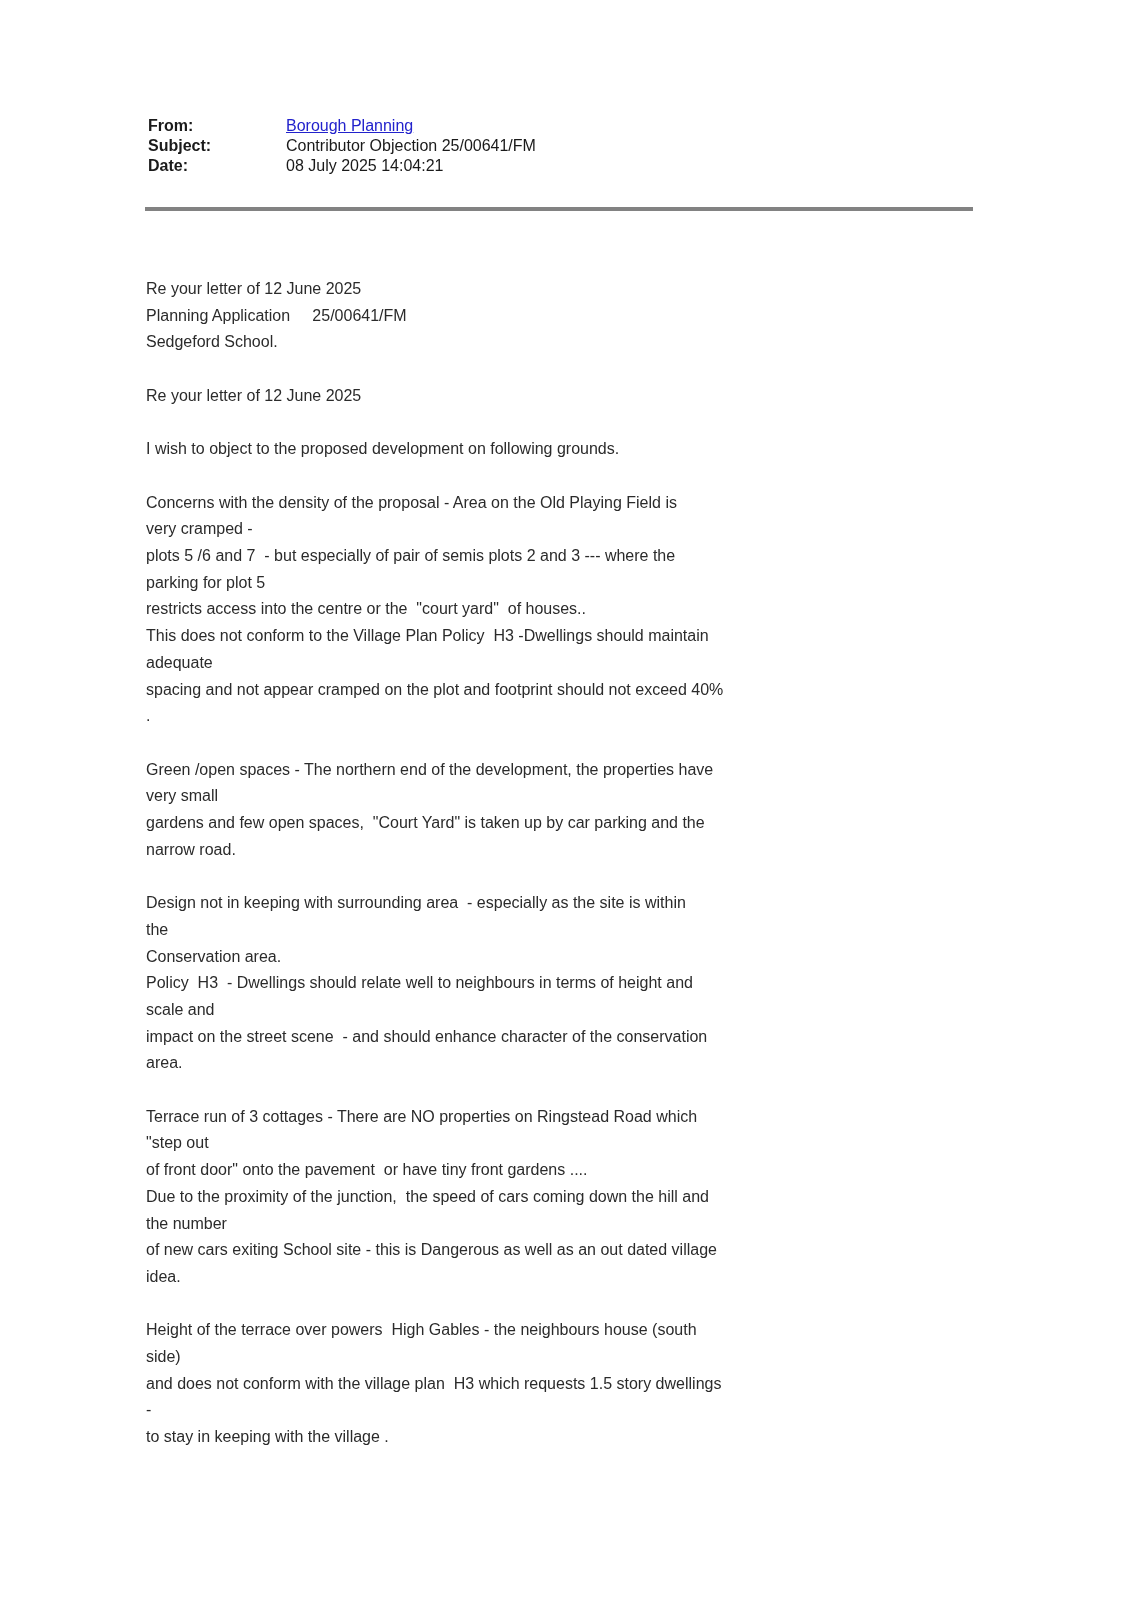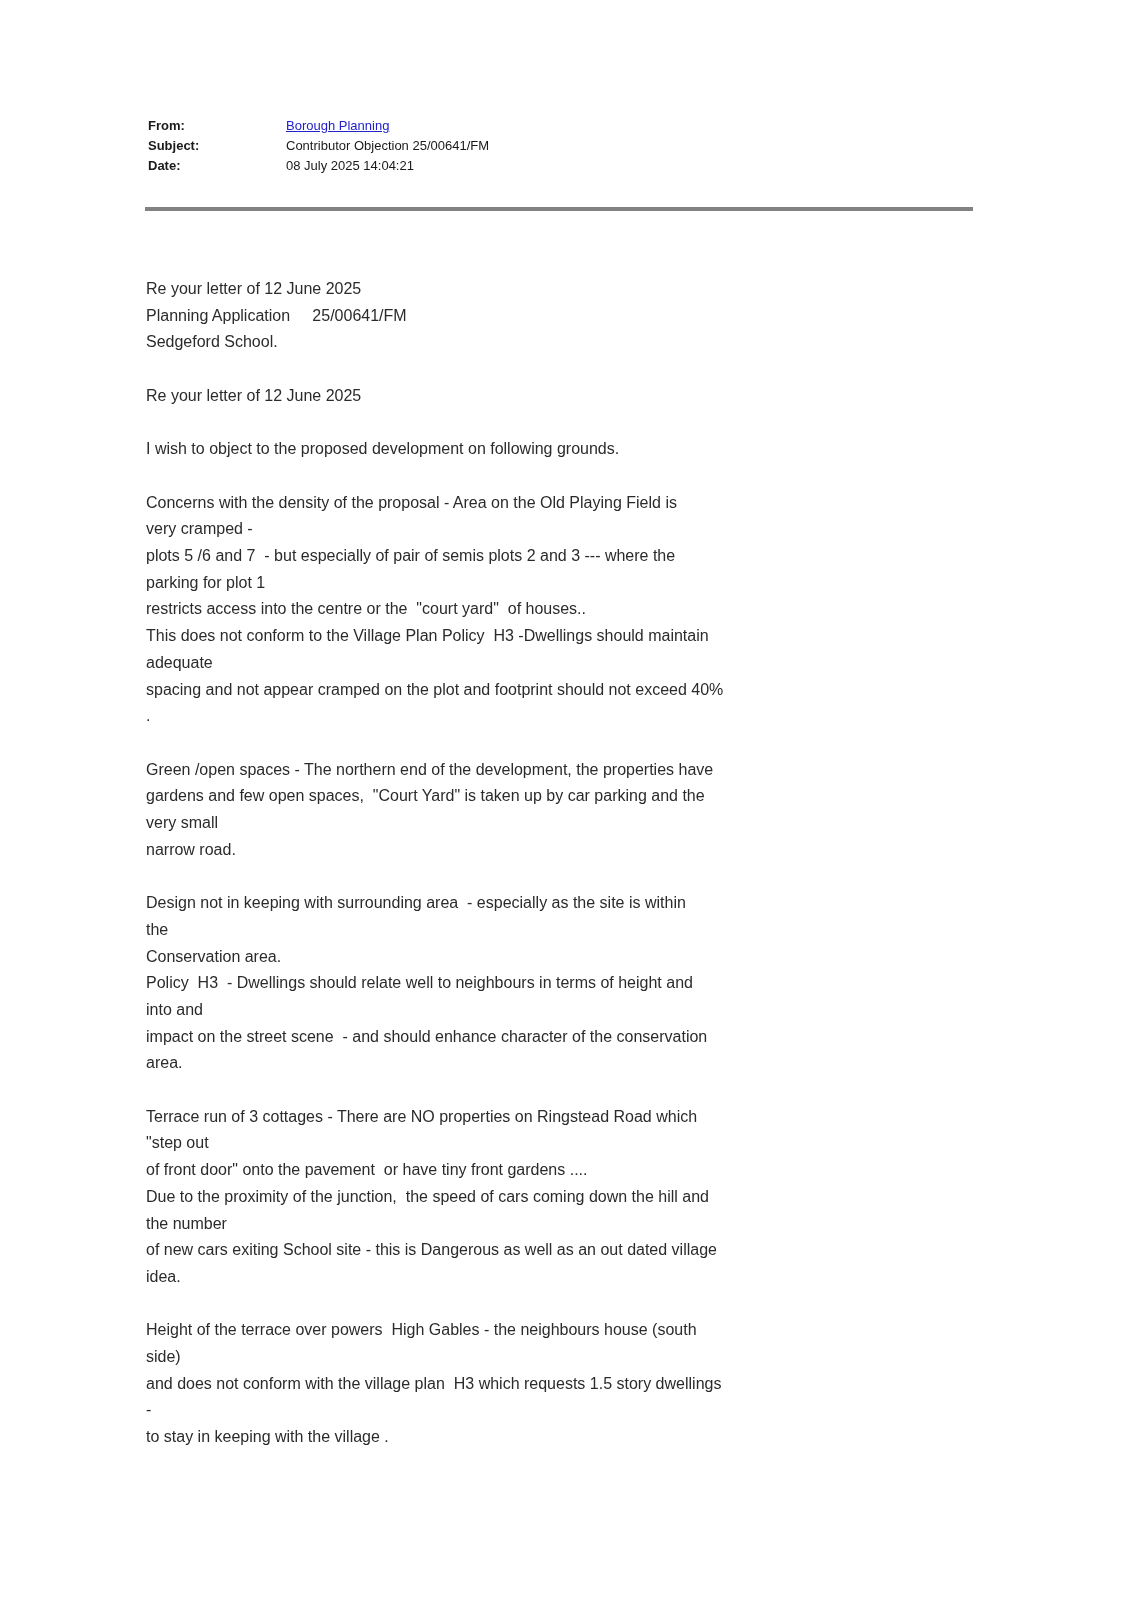--- a/index.html
+++ b/index.html
@@ -19,21 +19,21 @@
   .page{
     position:relative;
     width:1131px;height:1600px;
     background:var(--page-bg);
     overflow:hidden;
   }
   .email-header{
     position:absolute;
     left:148px;top:116px;
     width:830px;
-    font-size:13px;
+    font-size:16px;
     line-height:20px;
     color:var(--header-text);
   }
   .header-row{display:flex;}
   .header-label{
     font-weight:bold;
     width:138px;
     flex:0 0 138px;
   }
   .header-value{white-space:pre-wrap;}
@@ -93,39 +93,39 @@
       <div class="para">
         <div class="line"><span>Re your letter of 12 June 2025</span></div>
       </div>
       <div class="para">
         <div class="line"><span>I wish to object to the proposed development on following grounds.</span></div>
       </div>
       <div class="para">
         <div class="line"><b>Concerns with the density of the proposal</b><span> - Area on the Old Playing Field is</span></div>
         <div class="line"><span>very cramped -</span></div>
         <div class="line"><span>plots 5 /6 and 7  - but especially of pair of semis plots 2 and 3 --- where the</span></div>
-        <div class="line"><span>parking for plot 1</span></div>
+        <div class="line"><span>parking for plot 5</span></div>
         <div class="line"><span>restricts access into the centre or the  "court yard"  of houses..</span></div>
         <div class="line"><span>This does not conform to the Village Plan </span><b>Policy  H3</b><span> -Dwellings should maintain</span></div>
         <div class="line"><span>adequate</span></div>
         <div class="line"><span>spacing and not appear cramped on the plot and footprint should not exceed 40%</span></div>
         <div class="line"><span>.</span></div>
       </div>
       <div class="para">
         <div class="line"><b>Green /open spaces -</b><span> The northern end of the development, the properties have</span></div>
+        <div class="line"><span>very small</span></div>
         <div class="line"><span>gardens and few open spaces,  "Court Yard" is taken up by car parking and the</span></div>
-        <div class="line"><span>very small</span></div>
         <div class="line"><span>narrow road.</span></div>
       </div>
       <div class="para">
         <div class="line"><b>Design not in keeping with surrounding area</b><span>  - especially as the site is within</span></div>
         <div class="line"><span>the</span></div>
         <div class="line"><span>Conservation area.</span></div>
         <div class="line"><b>Policy  H3</b><span>  - Dwellings should relate well to neighbours in terms of height and</span></div>
-        <div class="line"><span>into and</span></div>
+        <div class="line"><span>scale and</span></div>
         <div class="line"><span>impact on the street scene  - and should enhance character of the conservation</span></div>
         <div class="line"><span>area.</span></div>
       </div>
       <div class="para">
         <div class="line"><b>Terrace run of 3 cottages</b><span> - There are </span><b>NO</b><span> properties on Ringstead Road which</span></div>
         <div class="line"><span>"step out</span></div>
         <div class="line"><span>of front door" onto the pavement  or have tiny front gardens ....</span></div>
         <div class="line"><span>Due to the proximity of the junction,  the speed of cars coming down the hill and</span></div>
         <div class="line"><span>the number</span></div>
         <div class="line"><span>of new cars exiting School site - this is Dangerous as well as an out dated village</span></div>

